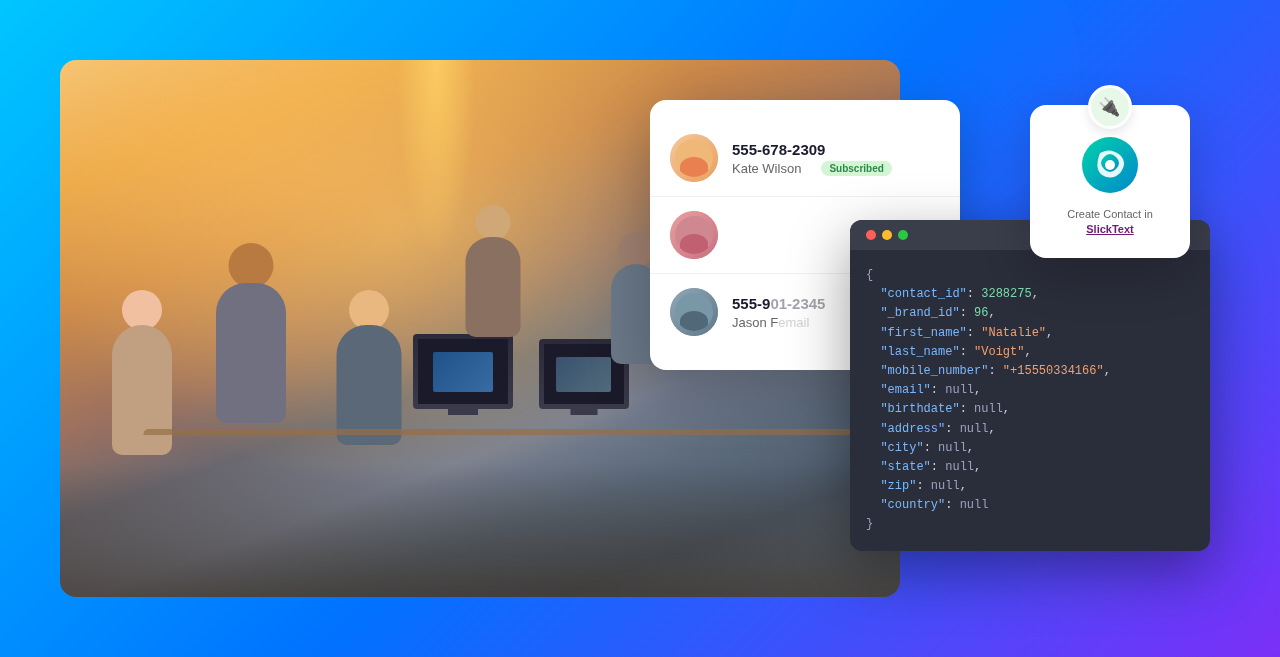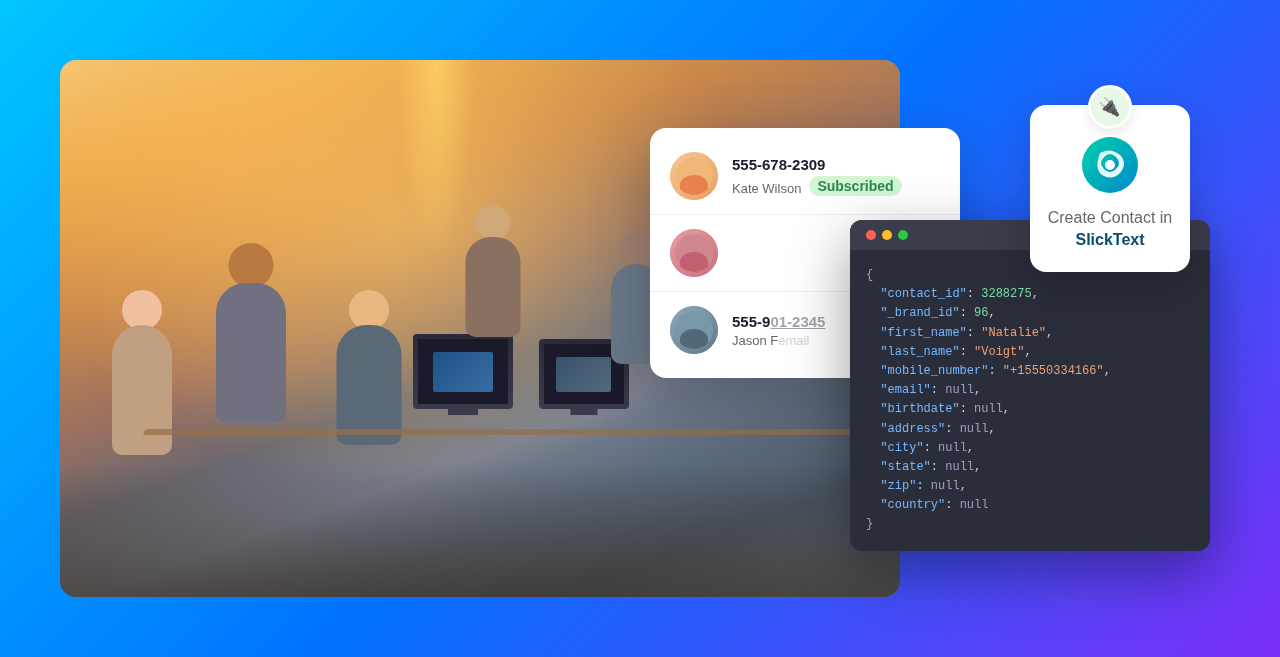--- a/index.html
+++ b/index.html
@@ -84,23 +84,22 @@
 
     
     .contact-card {
       position: absolute;
       top: 100px;
       left: 650px;
       width: 310px;
       background: #fff;
       border-radius: 16px;
       box-shadow: 0 20px 60px rgba(0,0,0,0.25);
-      padding: 10px 0;
+      padding: 20px 0;
       z-index: 10;
-      margin-top: 28px;
     }
 
     .contact-item {
       display: flex;
       align-items: center;
       padding: 14px 20px;
       border-bottom: 1px solid #f0f0f0;
     }
 
     .contact-item:last-child {
@@ -142,33 +141,33 @@
 
     .contact-phone {
       font-size: 15px;
       font-weight: 700;
       color: #1a1a2e;
       margin-bottom: 3px;
     }
 
     .contact-name-row {
       display: flex;
-      align-items: flex-end;
-      gap: 8px;
+      align-items: center;
+      gap: 20px;
     }
 
     .contact-name {
       font-size: 13px;
       color: #666;
     }
 
     .subscribed-badge {
       background: #d4f5d4;
       color: #2a8a4a;
-      font-size: 14px;
+      font-size: 10px;
       font-weight: 600;
       padding: 2px 8px;
       border-radius: 20px;
     }
 
     
     .code-card {
       position: absolute;
       top: 220px;
       left: 850px;
@@ -241,28 +240,29 @@
       box-shadow: 0 4px 12px rgba(0,0,0,0.1);
     }
 
     .slicktext-logo {
       width: 60px;
       height: 60px;
       margin: 10px auto 12px;
     }
 
     .plugin-label {
-      font-size: 16px;
+      font-size: 11px;
       color: #666;
       line-height: 1.4;
     }
 
     .plugin-name {
       font-weight: 700;
-      color: #0c4a6e;
+      color: #701a75;
+      text-decoration: underline;
     }
 
     
     .bg-circle {
       position: absolute;
       border-radius: 50%;
       background: rgba(255,255,255,0.08);
     }
 
     
@@ -357,21 +357,21 @@
 
     <div class="contact-item">
       <div class="avatar avatar-jason">
         <div style="width:100%;height:100%;background:linear-gradient(135deg,#90a8b8,#607888);border-radius:50%;display:flex;align-items:center;justify-content:center;">
           <div style="width:38px;height:38px;border-radius:50%;background:#7898a8;position:relative;overflow:hidden;">
             <div style="position:absolute;bottom:0;left:50%;transform:translateX(-50%);width:28px;height:20px;background:#506878;border-radius:50% 50% 0 0;"></div>
           </div>
         </div>
       </div>
       <div class="contact-info">
-        <div class="contact-phone truncated">555-9<span style="opacity:0.4;text-decoration:underline;">01-2345</span></div>
+        <div class="contact-phone truncated">555-9<span style="opacity:0.4;">01-2345</span></div>
         <div class="contact-name-row">
           <span class="contact-name">Jason F<span style="opacity:0.3;">email</span></span>
         </div>
       </div>
     </div>
 
   </div>
 
   <div class="plugin-card">
     <div class="plugin-icon-wrapper">

